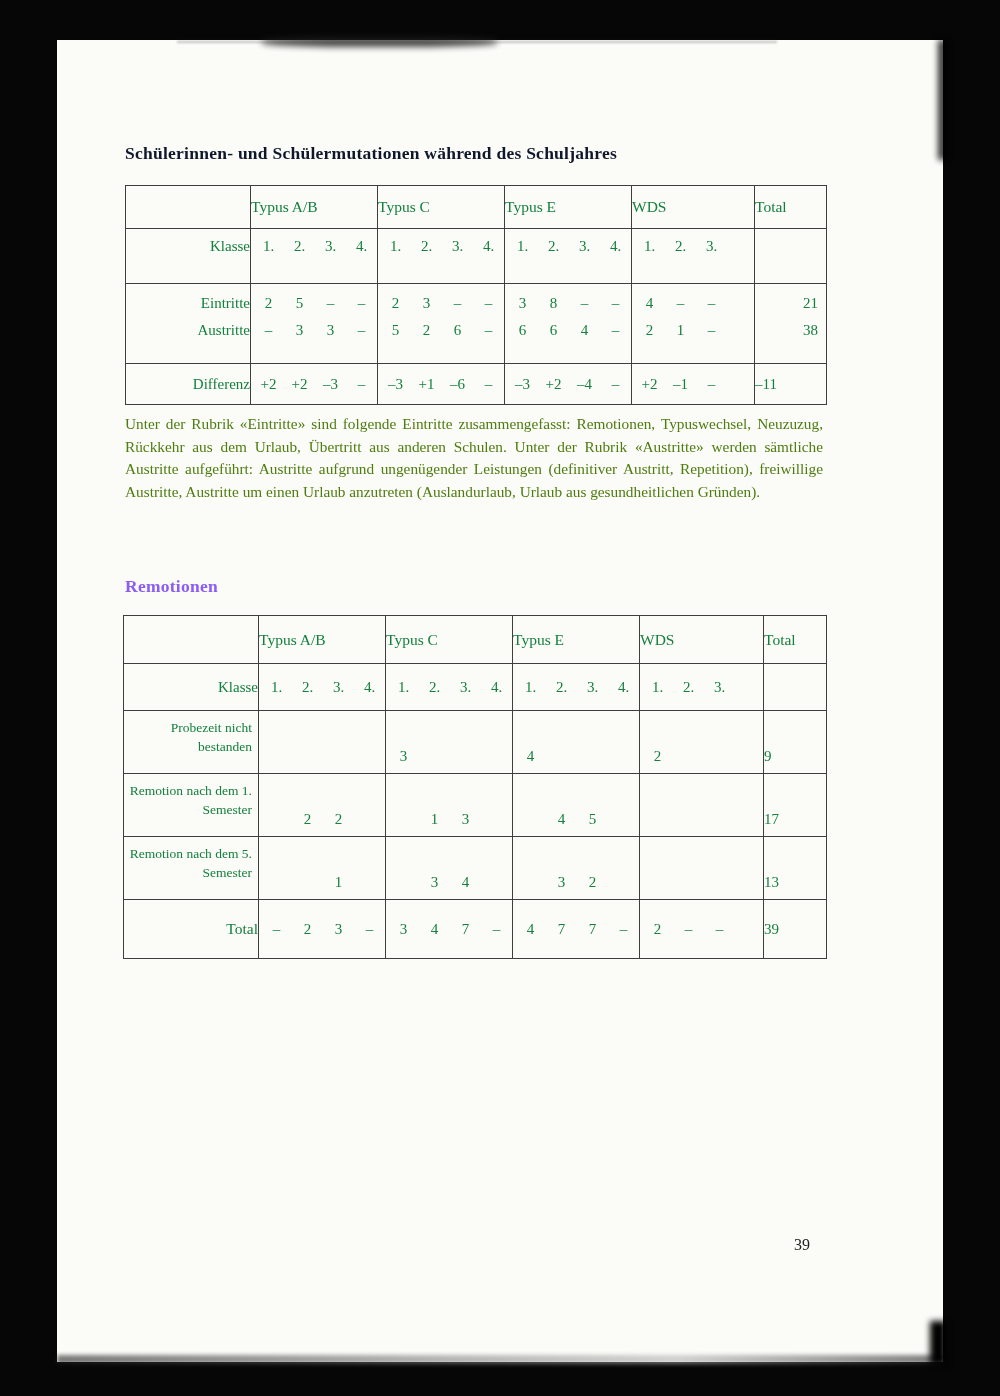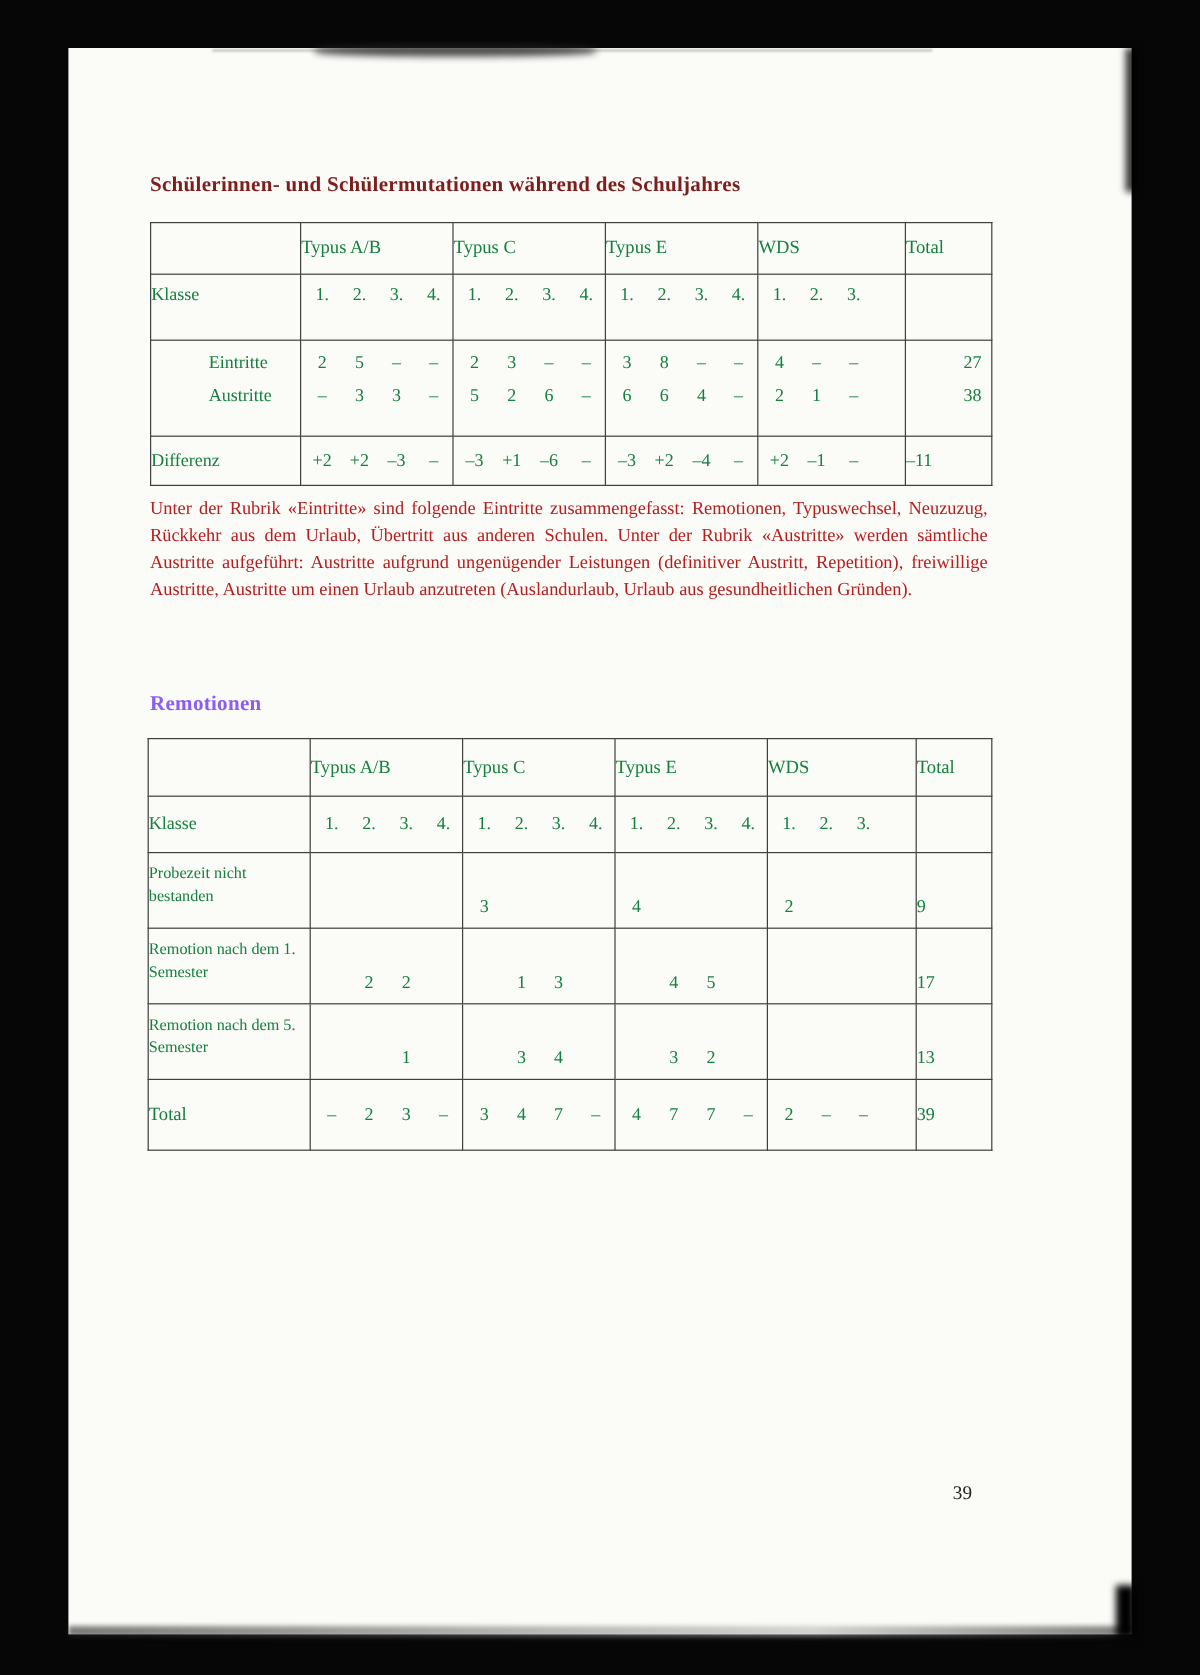--- a/index.html
+++ b/index.html
@@ -24,42 +24,42 @@
   .art-bottom { position: absolute; left: 0; bottom: -2px; width: 100%; height: 9px;
     background: linear-gradient(to right, #222, #888 45%, #b5b5b5 70%, #2a2a2a);
     filter: blur(2px); opacity: .6; }
   .art-corner { position: absolute; right: -3px; bottom: -3px; width: 16px; height: 44px;
     background: #000; filter: blur(3px); }
   .art-right { position: absolute; right: -4px; top: 0; width: 9px; height: 120px;
     background: #000; filter: blur(3px); opacity: .8; }
 
   .title {
     position: absolute; left: 68px; top: 103px;
-    font-size: 17.5px; font-weight: 700; letter-spacing: .25px; color: #7f1d1d;
+    font-size: 17.5px; font-weight: 700; letter-spacing: .25px; color: #0f172a;
   }
   .h2 {
     position: absolute; left: 68px; top: 536px;
     font-size: 17.5px; font-weight: 700; letter-spacing: .25px; color: #8b5cf6;
   }
   .para {
     position: absolute; left: 68px; top: 358px; width: 698px;
-    font-size: 15.3px; line-height: 22.6px; text-align: justify; color: #b91c1c;
+    font-size: 15.3px; line-height: 22.6px; text-align: justify; color: #4d7c0f;
   }
   .pageno { position: absolute; left: 737px; top: 1196px; font-size: 16px; color: #222; }
 
   table.t {
     position: absolute; border-collapse: collapse; table-layout: fixed;
     font-size: 15px; color: #15803d;
   }
   table.t td { border: 1px solid #3e3e3e; padding: 0; vertical-align: middle; }
   .t1 { left: 68px; top: 145px; }
   .t2 { left: 66px; top: 575px; }
 
   .hd { padding-left: 8px; font-size: 15.5px; }
-  .lbl { padding-left: 8px; }
+  .lbl { padding-left: 8px; text-align: right; }
   .tot { padding-left: 13px; }
 
   .g { display: flex; padding-left: 2px; }
   .g span { flex: 0 0 31px; width: 31px; text-align: center; }
 
   
   .t1 .r-hdr td { height: 42px; }
   .t1 .r-klasse td { height: 45px; vertical-align: top; padding-top: 9px; }
   .t1 .r-inout td { height: 73px; vertical-align: top; padding-top: 6px; }
   .t1 .r-inout .line { line-height: 27px; margin-left: 48px; }
@@ -195,21 +195,21 @@
               <span>–</span>
               <span>–</span>
             </div>
           <div class="g">
               <span>2</span>
               <span>1</span>
               <span>–</span>
             </div>
         </td>
         <td class="tot">
-          <div class="line">27</div>
+          <div class="line">21</div>
           <div class="line">38</div>
         </td>
       </tr>
       <tr class="r-diff">
         <td class="lbl">Differenz</td>
         <td>
             <div class="g">
               <span>+2</span>
               <span>+2</span>
               <span>–3</span>

